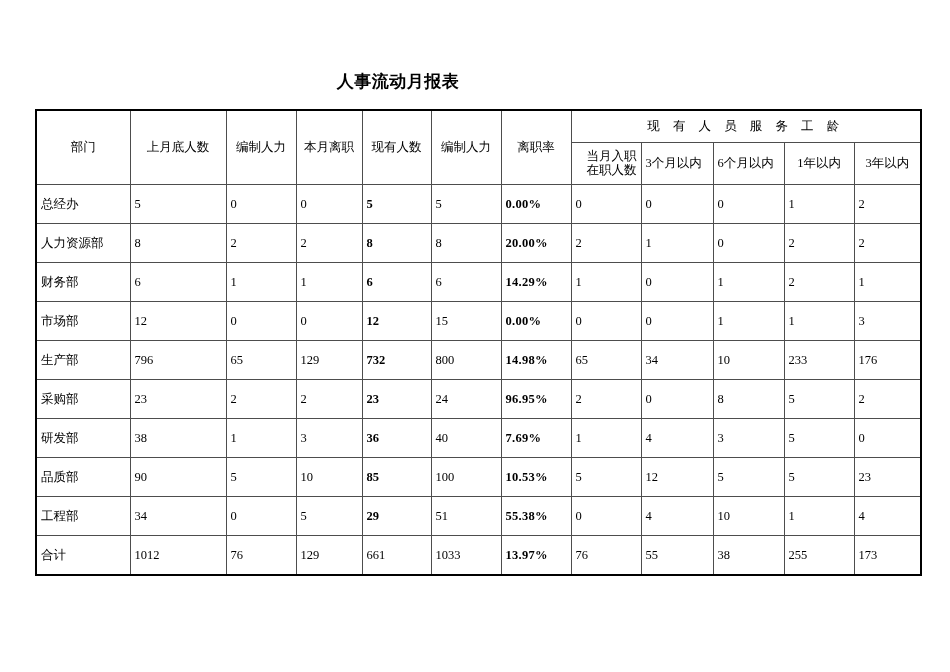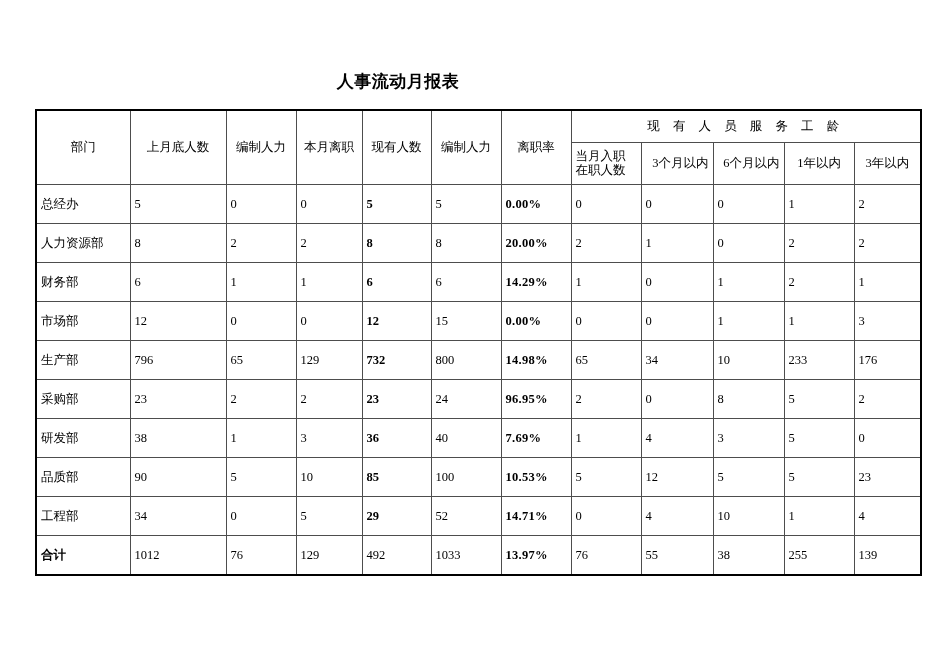--- a/index.html
+++ b/index.html
@@ -62,21 +62,21 @@
   }
   tr.head-sub td {
     height: 41px;
   }
   td.hcell {
     text-align: center;
     font-size: 12.5px;
     font-weight: normal;
   }
   td.hcell-left {
-    text-align: right;
+    text-align: left;
     font-size: 12.5px;
   }
   td.group-title {
     text-align: center;
     font-size: 12.5px;
     letter-spacing: 5px;
     padding-right: 14px;
     padding-left: 190px;
     white-space: nowrap;
   }
@@ -94,26 +94,26 @@
   td.b { font-weight: bold; }
   td.rate {
     font-weight: bold;
     padding-left: 5px;
     letter-spacing: 0.3px;
     font-family: Liberation Serif, serif;
   }
   tr.total td {
     border-bottom: none;
   }
-  tr.total td.dept { font-weight: bold; }
+  tr.total td.dept { font-weight: normal; }
   .two-line {
     display: block;
     white-space: normal;
     line-height: 1.05;
-    text-align: left;
+    text-align: right;
     font-size: 12.5px;
   }
 </style>
 </head>
 <body>
 
 <div class="page">
 
   <div class="report-title">人事流动月报表</div>
 
@@ -275,41 +275,41 @@
           <td class="num">5</td>
           <td class="num">23</td>
         </tr>
 
         <tr class="data">
           <td class="dept">工程部</td>
           <td class="num">34</td>
           <td class="num">0</td>
           <td class="num">5</td>
           <td class="num b">29</td>
-          <td class="num">52</td>
-          <td class="rate">14.71%</td>
+          <td class="num">51</td>
+          <td class="rate">55.38%</td>
           <td class="num">0</td>
           <td class="num">4</td>
           <td class="num">10</td>
           <td class="num">1</td>
           <td class="num">4</td>
         </tr>
 
         <tr class="data total">
           <td class="dept">合计</td>
           <td class="num">1012</td>
           <td class="num">76</td>
           <td class="num">129</td>
-          <td class="num">492</td>
+          <td class="num">661</td>
           <td class="num">1033</td>
           <td class="rate">13.97%</td>
           <td class="num">76</td>
           <td class="num">55</td>
           <td class="num">38</td>
           <td class="num">255</td>
-          <td class="num">139</td>
+          <td class="num">173</td>
         </tr>
 
       </tbody>
     </table>
   </div>
 
 </div>
 
 </body></html>

